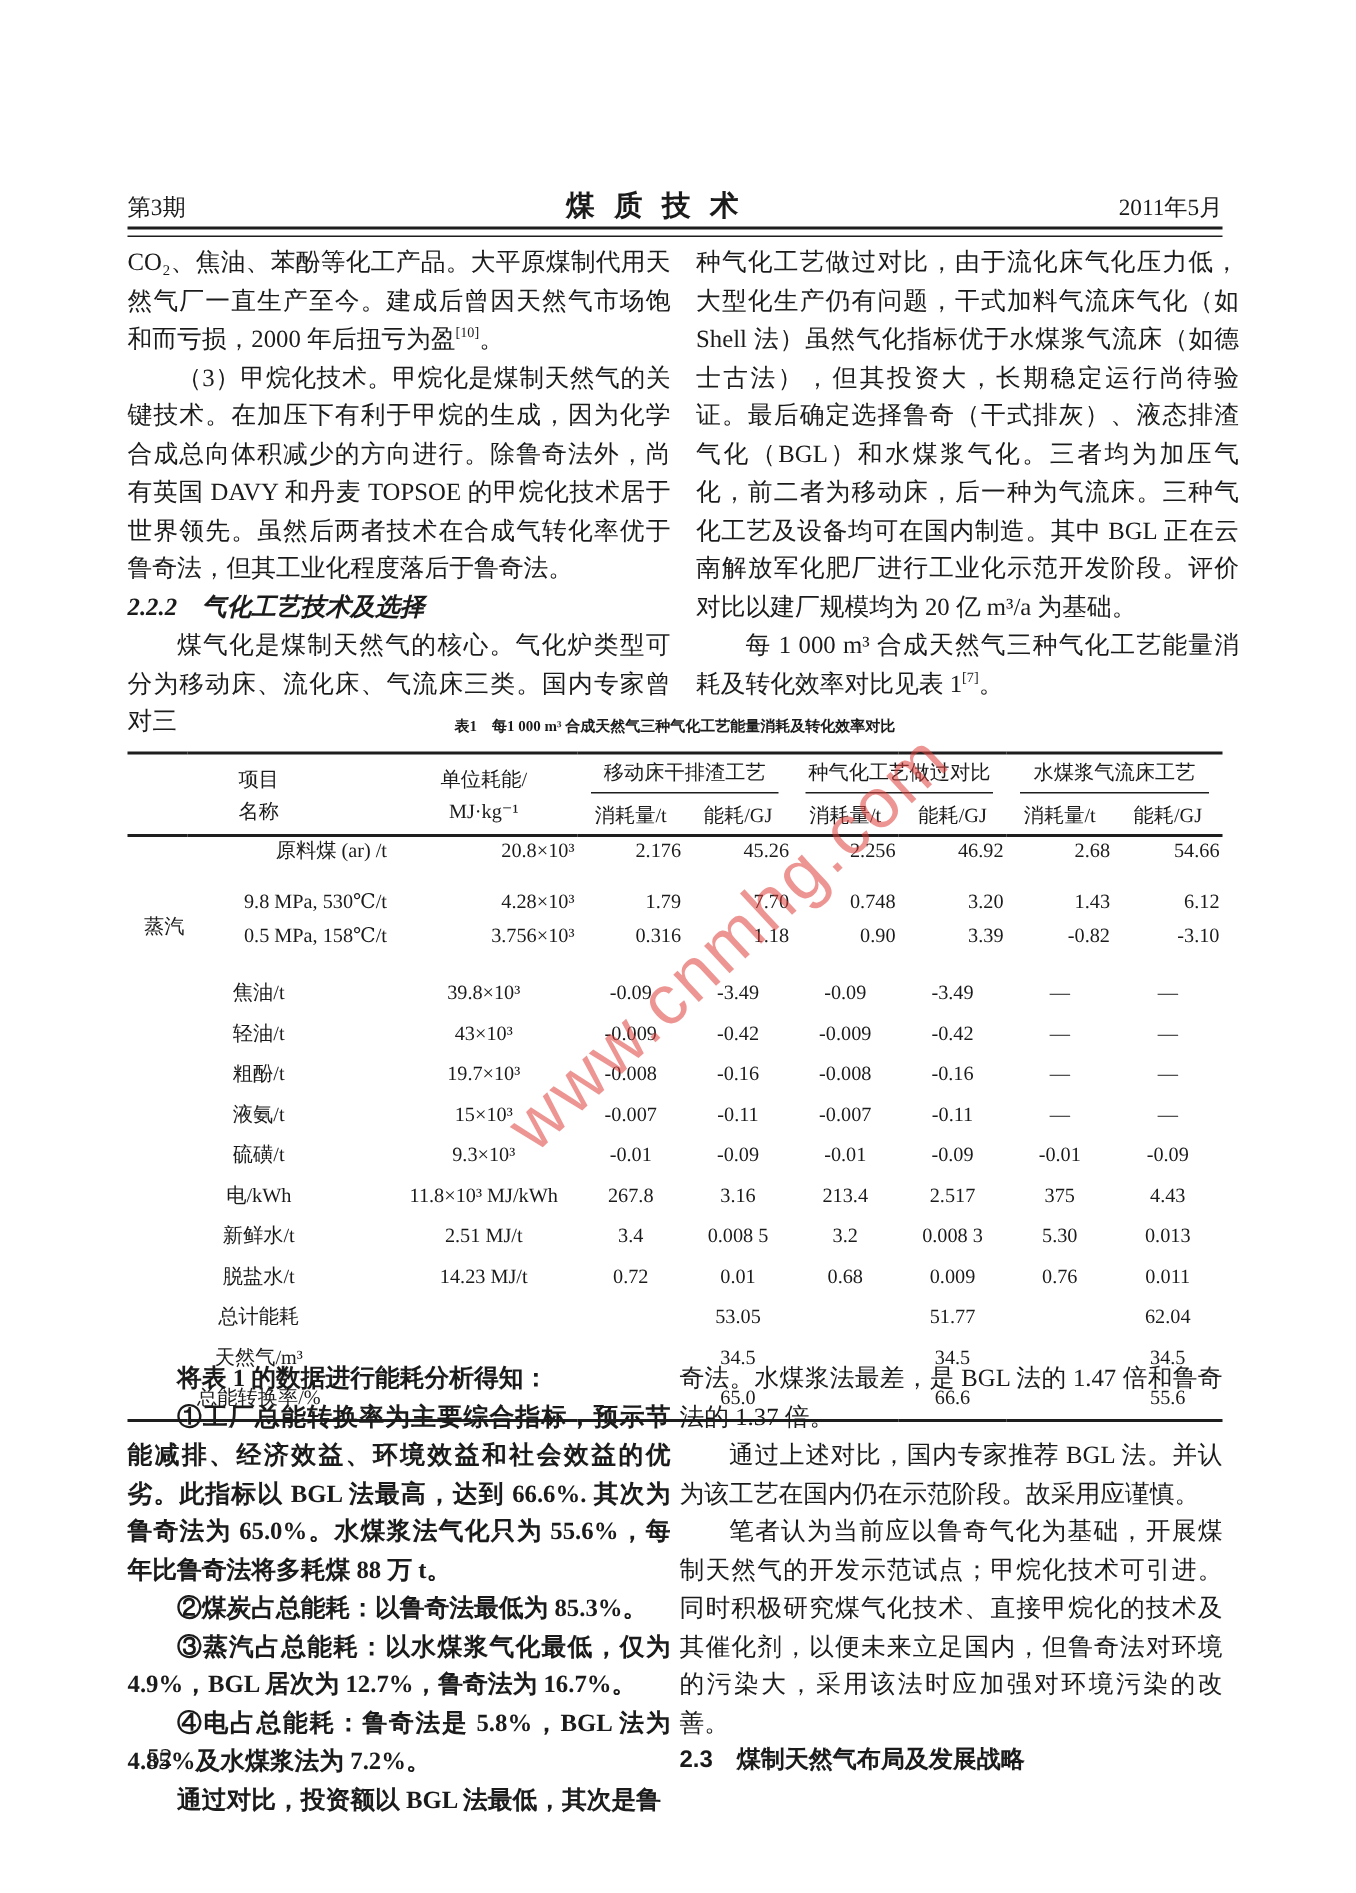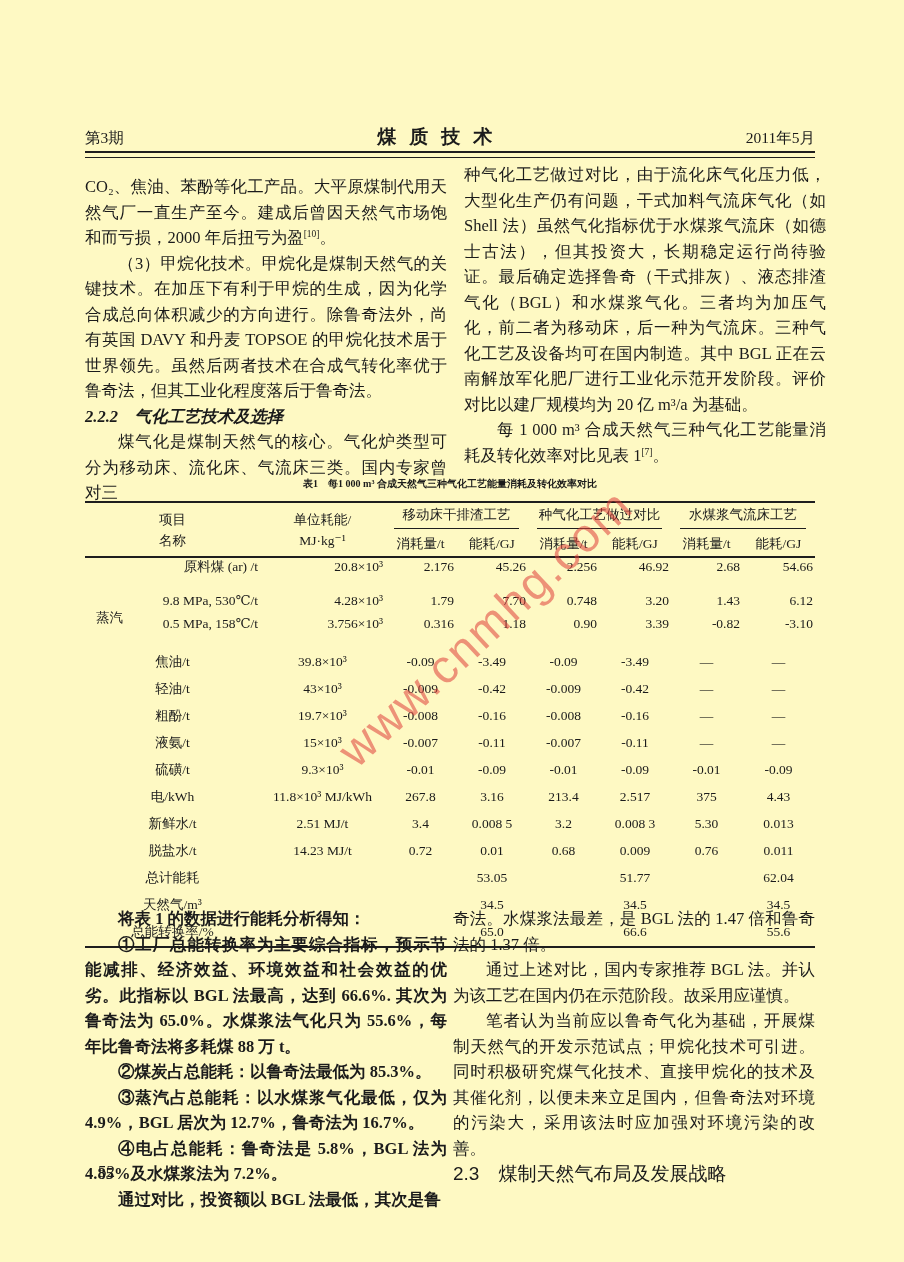--- a/index.html
+++ b/index.html
@@ -1,35 +1,35 @@
 <!DOCTYPE html>
 <html><head>
 <meta charset="utf-8">
 <style>
   html,body{margin:0;padding:0;background:#e9e8e4;}
-  #page{position:relative;width:904px;height:1262px;background:#fef9c3;overflow:hidden;
+  #page{position:relative;width:904px;height:1262px;background:#ffffff;overflow:hidden;
         font-family:"Liberation Serif","DejaVu Serif",serif;color:#1b1b1b;}
   
   .runhead{position:absolute;left:85px;top:124px;width:730px;display:flex;
            justify-content:space-between;align-items:baseline;font-size:15.5px;}
   .journal{font-size:19px;font-weight:bold;letter-spacing:13px;padding-left:13px;}
   .rule-double{position:absolute;left:85px;top:151px;width:730px;height:4px;
                border-top:2.5px solid #1e1e1e;border-bottom:1.5px solid #1e1e1e;}
   
   .col{position:absolute;width:362px;font-size:16.5px;line-height:25.5px;
        text-align:justify;text-justify:inter-ideograph;}
-  #col-tl{left:85px;top:162px;margin-top:12px;}
+  #col-tl{left:85px;top:162px;}
   #col-tr{left:464px;top:162px;}
   #col-bl{left:85px;top:906px;font-weight:bold;}
   #col-br{left:453px;top:906px;}
   .col p{margin:0;}
   .col .indent{text-indent:2em;}
   .heading-kai{font-style:italic;font-weight:700;margin:0;}
   .heading-hei{font-family:"Liberation Sans","DejaVu Sans",sans-serif;
-               font-weight:normal;font-size:19px;margin:0;}
+               font-weight:bold;font-size:16px;margin:0;}
   sup{font-size:9.5px;line-height:0;}
   
   .tbl-caption{position:absolute;left:85px;top:477px;width:730px;text-align:center;
                font-weight:bold;font-size:10px;}
   table#main-table{position:absolute;left:85px;top:501px;width:730px;
         border-collapse:collapse;font-size:13.5px;
         border-top:2.5px solid #1e1e1e;border-bottom:2.5px solid #1e1e1e;}
   #main-table thead{border-bottom:2px solid #1e1e1e;}
   #main-table th{font-weight:normal;padding:3px 0;text-align:center;}
   #main-table .th-2l{line-height:21px;padding:5px 0;}

